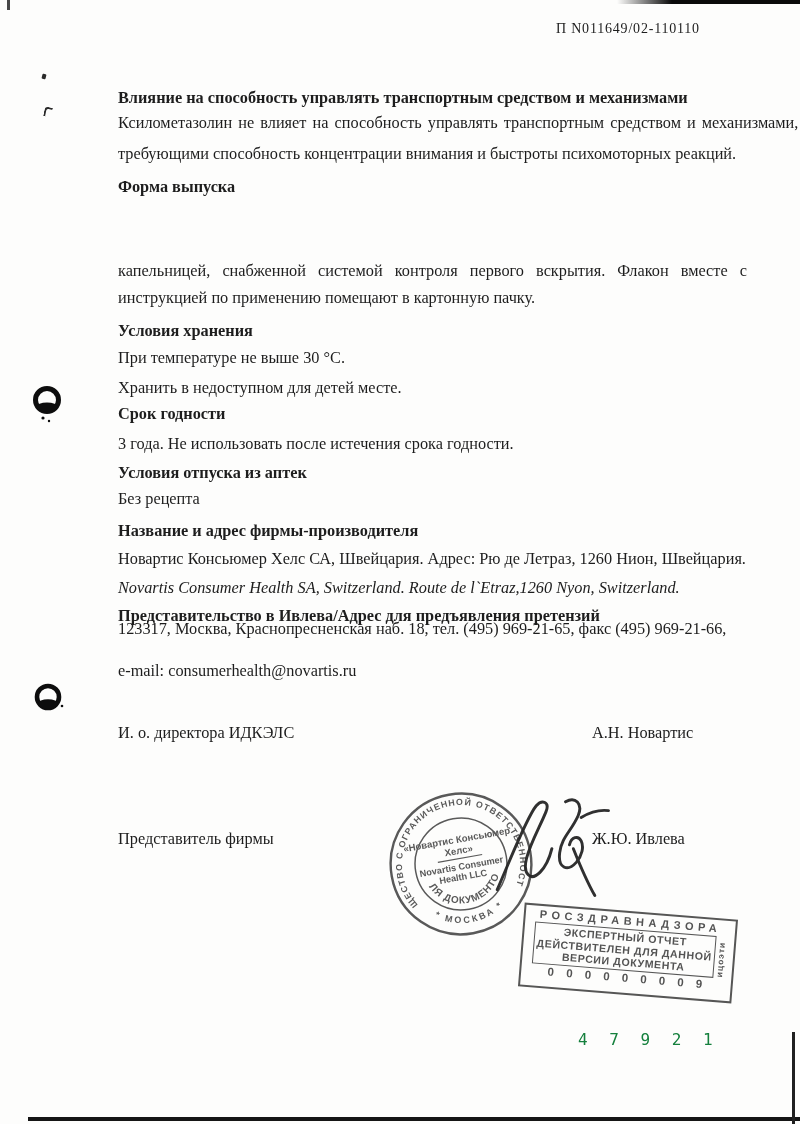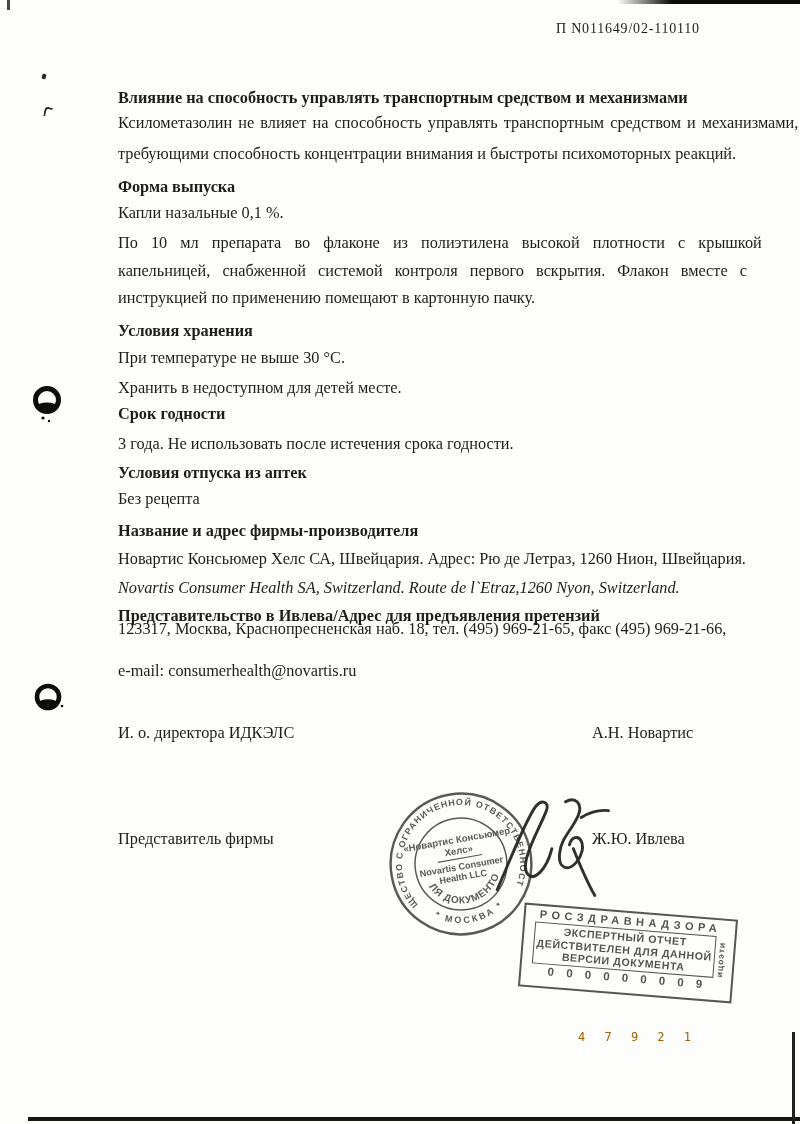--- a/index.html
+++ b/index.html
@@ -10,21 +10,21 @@
   .content{position:absolute;left:118px;top:0;width:630px;height:1072px;}
   .ln{position:absolute;left:0;width:630px;font-size:16.3px;line-height:22px;white-space:nowrap;}
   .b{font-weight:bold;}
   .i{font-style:italic;}
   .w2{word-spacing:2px;}
   .w8{word-spacing:8px;}
   .w9{word-spacing:9px;}
   .sigrow .role{position:absolute;left:0;top:0;white-space:nowrap;}
   .sigrow .name{position:absolute;left:474px;top:0;white-space:nowrap;}
   .footnum{position:absolute;left:578px;top:1030px;font-family:"DejaVu Sans Mono", monospace;
-           font-size:12px;letter-spacing:6px;color:#a16207;white-space:nowrap;}
+           font-size:16px;letter-spacing:6px;color:#15803d;white-space:nowrap;}
   
   .stamp-round{position:absolute;left:386px;top:789px;width:150px;height:150px;
                transform:rotate(-10deg);opacity:0.92;}
   .stamp-round svg{width:100%;height:100%;}
   
   .signature{position:absolute;left:483px;top:796px;width:128px;height:122px;opacity:0.95;}
   .signature svg{width:100%;height:100%;}
   
   .stamp-rect{position:absolute;left:521px;top:911px;width:214px;height:84px;box-sizing:border-box;
               border:2.2px solid #3f3f3f;transform:rotate(4.6deg);color:#3c3c3c;
@@ -54,22 +54,20 @@
 
 <div class="page">
 
   <div class="regnum">П N011649/02-110110</div>
 
   <div class="content">
     <div class="ln b" style="top:87px">Влияние на способность управлять транспортным средством и механизмами</div>
     <div class="ln w2" style="top:112px">Ксилометазолин не влияет на способность управлять транспортным средством и механизмами,</div>
     <div class="ln" style="top:143px">требующими способность концентрации внимания и быстроты психомоторных реакций.</div>
     <div class="ln b" style="top:176px">Форма выпуска</div>
-    <div class="ln" style="top:202px">Капли назальные 0,1 %.</div>
-    <div class="ln w9" style="top:232px">По 10 мл препарата во флаконе из полиэтилена высокой плотности с крышкой</div>
     <div class="ln" style="top:287px">инструкцией по применению помещают в картонную пачку.</div>
     <div class="ln w8" style="top:260px">капельницей, снабженной системой контроля первого вскрытия. Флакон вместе с</div>
     <div class="ln b" style="top:320px">Условия хранения</div>
     <div class="ln" style="top:347px">При температуре не выше 30 °С.</div>
     <div class="ln" style="top:377px">Хранить в недоступном для детей месте.</div>
     <div class="ln b" style="top:403px">Срок годности</div>
     <div class="ln" style="top:433px">3 года. Не использовать после истечения срока годности.</div>
     <div class="ln" style="top:488px">Без рецепта</div>
     <div class="ln b" style="top:462px">Условия отпуска из аптек</div>
     <div class="ln b" style="top:520px">Название и адрес фирмы-производителя</div>

